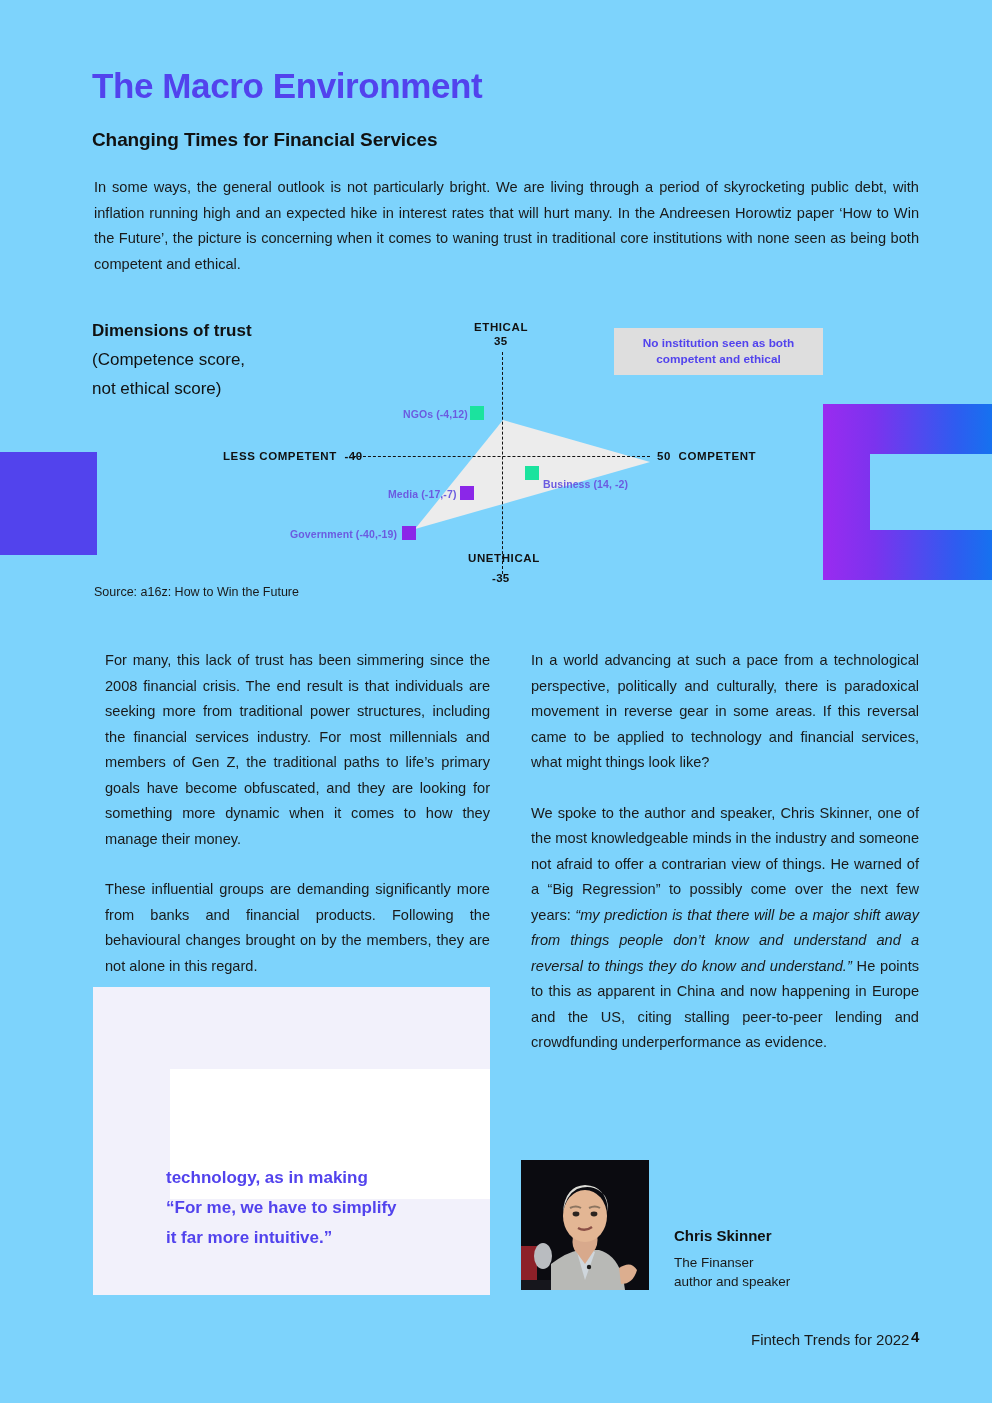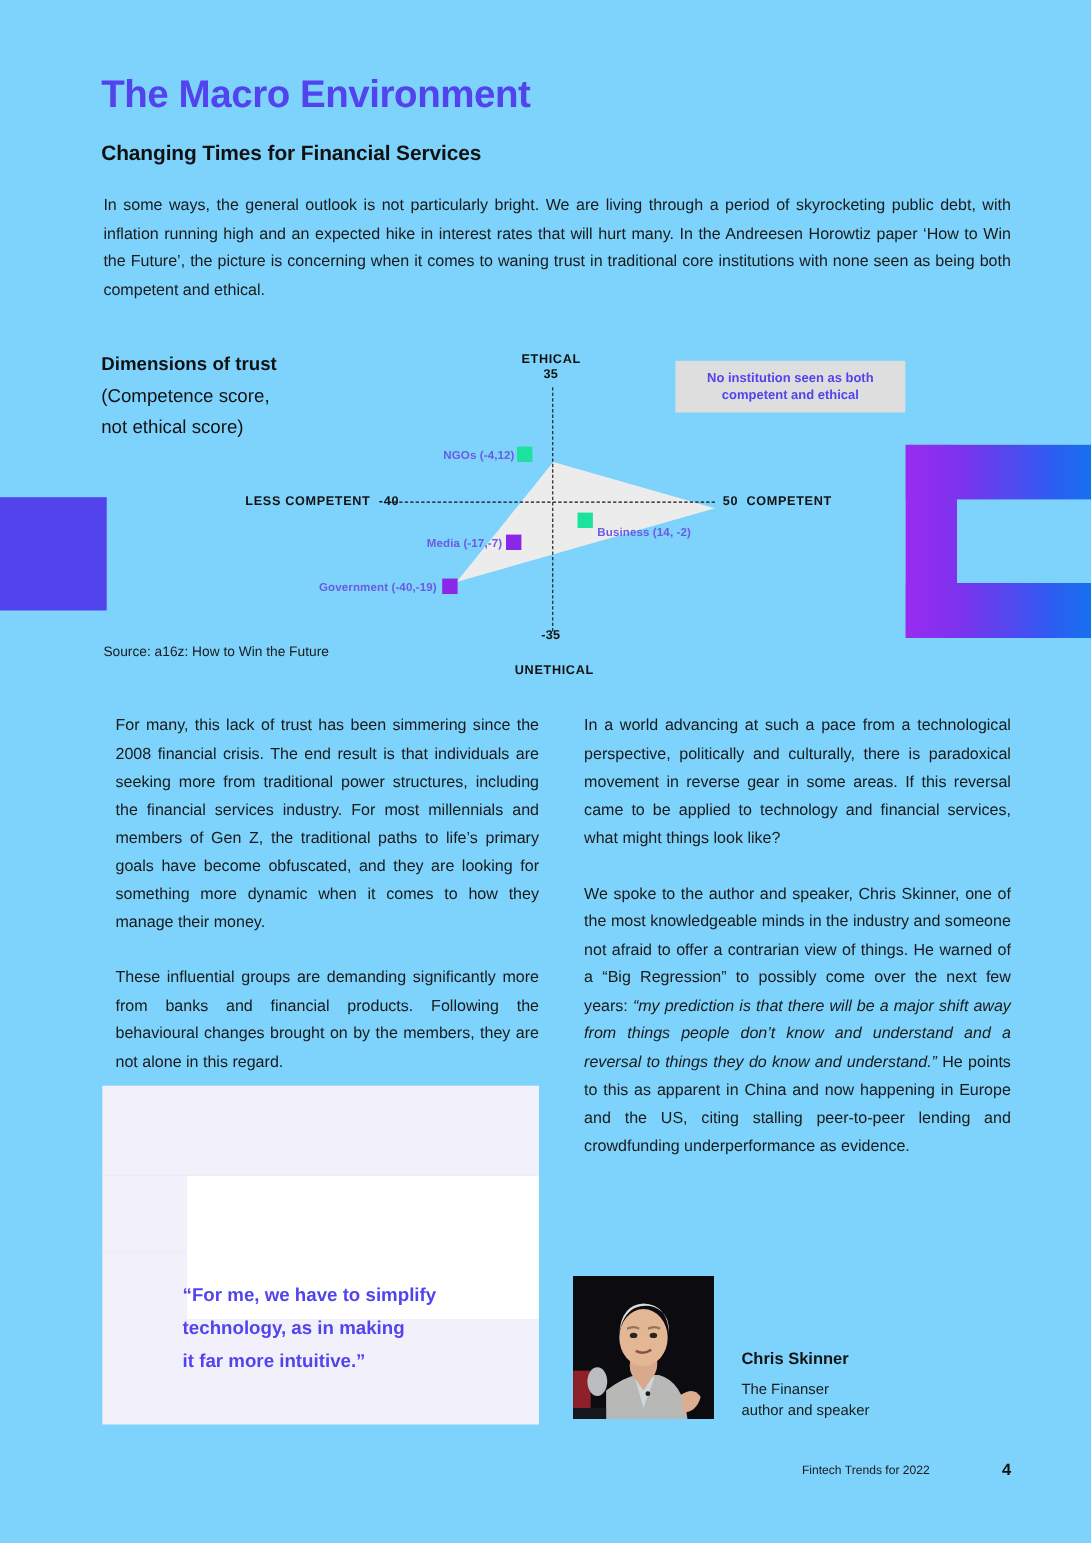--- a/index.html
+++ b/index.html
@@ -150,21 +150,21 @@
     position: absolute;
     font-size: 11.5px;
     font-weight: 700;
     color: #111111;
     letter-spacing: 0.6px;
     white-space: nowrap;
   }
   .lbl-ethical   { left: 474px; top: 321px; }
   .lbl-35        { left: 494px; top: 335px; letter-spacing: 0.3px; }
   .lbl-neg35     { left: 492px; top: 572px; letter-spacing: 0.3px; }
-  .lbl-unethical { left: 468px; top: 604px; }
+  .lbl-unethical { left: 468px; top: 552px; }
   .lbl-less      { left: 223px; top: 450px; }
   .lbl-comp      { left: 657px; top: 450px; }
 
   .poly {
     position: absolute;
     left: 353px;
     top: 352px;
   }
 
   .pt {
@@ -262,23 +262,23 @@
     top: 1253px;
     font-size: 13.5px;
     line-height: 19px;
     color: #1a1a1a;
     white-space: nowrap;
   }
 
   
   .footer-text {
     position: absolute;
-    left: 729px;
+    left: 751px;
     top: 1331px;
-    font-size: 11px;
+    font-size: 15px;
     color: #1a1a1a;
     white-space: nowrap;
   }
   .footer-page {
     position: absolute;
     left: 911px;
     top: 1328px;
     font-size: 15px;
     font-weight: 700;
     color: #111111;
@@ -347,22 +347,22 @@
     <p>For many, this lack of trust has been simmering since the 2008 financial crisis. The end result is that individuals are seeking more from traditional power structures, including the financial services industry. For most millennials and members of Gen Z, the traditional paths to life’s primary goals have become obfuscated, and they are looking for something more dynamic when it comes to how they manage their money.</p>
     <p>These influential groups are demanding significantly more from banks and financial products. Following the behavioural changes brought on by the members, they are not alone in this regard.</p>
   </div>
 
   <div class="col col-right">
     <p>In a world advancing at such a pace from a technological perspective, politically and culturally, there is paradoxical movement in reverse gear in some areas. If this reversal came to be applied to technology and financial services, what might things look like?</p>
     <p><span>We spoke to the author and speaker, Chris Skinner, one of the most knowledgeable minds in the industry and someone not afraid to offer a contrarian view of things. He warned of a “Big Regression” to possibly come over the next few years: </span><em>“my prediction is that there will be a major shift away from things people don’t know and understand and a reversal to things they do know and understand.”</em><span> He points to this as apparent in China and now happening in Europe and the US, citing stalling peer-to-peer lending and crowdfunding underperformance as evidence.</span></p>
   </div>
 
   <div class="pullquote">
+    <div>technology, as in making</div>
     <div>“For me, we have to simplify</div>
-    <div>technology, as in making</div>
     <div>it far more intuitive.”</div>
   </div>
 
   <div class="portrait">
     <svg width="128" height="130" viewBox="0 0 128 130" aria-hidden="true">
       <rect x="0" y="0" width="128" height="130" fill="#0b0b10"></rect>
       <rect x="0" y="86" width="16" height="44" fill="#8d2028"></rect>
       <ellipse cx="22" cy="96" rx="9" ry="13" fill="#b9bcc0"></ellipse>
       <path d="M30 130 L30 104 Q46 92 58 90 L78 90 Q100 96 104 130 Z" fill="#b8b9b6"></path>
       <path d="M56 92 L64 120 L74 92 Q66 86 56 92 Z" fill="#cfd6dc"></path>

